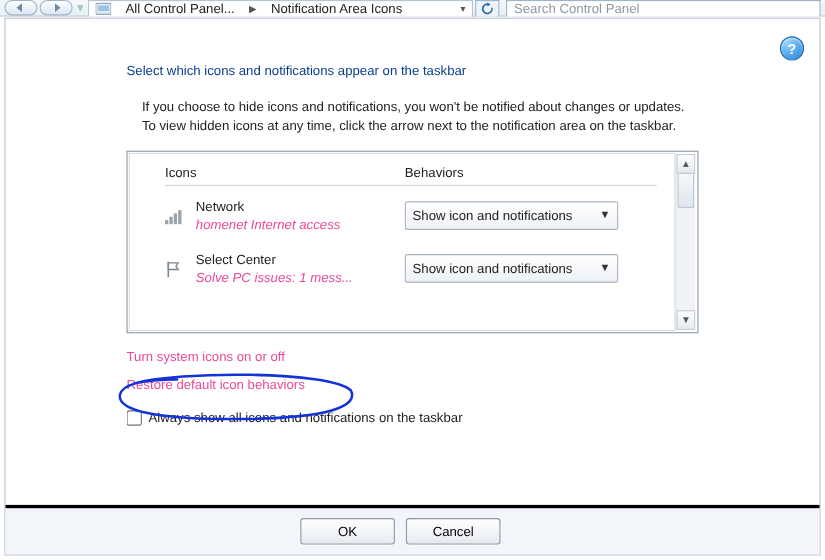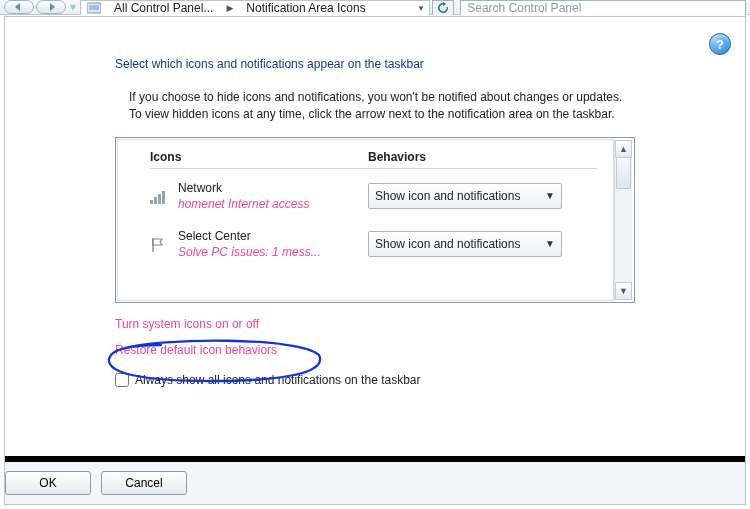--- a/index.html
+++ b/index.html
@@ -14,39 +14,39 @@
   .nav .search{flex:1;height:14px;margin-left:4px;border:1px solid #9fb4c9;border-bottom:none;background:#fff;padding:0 6px;color:#8d99a6;white-space:nowrap;overflow:hidden}
   
   .panel{position:absolute;left:4px;right:4px;top:16px;bottom:4px;border:1px solid #b9c4cf;background:#fff}
   .help{position:absolute;top:16px;right:14px;width:20px;height:20px;border-radius:50%;background:radial-gradient(circle at 30% 30%,#8fd0ff,#1f7fd6);color:#fff;font-weight:bold;font-size:13px;display:flex;align-items:center;justify-content:center;border:1px solid #1567b0;box-shadow:inset 0 2px 3px rgba(255,255,255,.6)}
   .content{position:absolute;left:110px;right:110px;top:40px}
   h1{color:#0a3d91;font-size:12px;font-weight:normal;margin:0 0 18px 0}
   p.desc{margin:0 0 14px 14px;line-height:1.4;color:#222}
   .listwrap{border:1px solid #8f9aa5;height:164px;position:relative;background:#fff}
   .listinner{position:absolute;inset:1px 20px 1px 1px;border:1px solid #d7dde4;padding:10px 16px 0 32px;overflow:hidden}
   .cols{display:flex;border-bottom:1px solid #d0d6de;padding-bottom:4px;margin-bottom:12px}
-  .cols .c1{width:218px;font-weight:bold}
-  .cols .c2{font-weight:bold}
+  .cols .c1{width:218px;font-weight:normal}
+  .cols .c2{font-weight:normal}
   .row{display:flex;align-items:center;margin-bottom:18px}
   .row .ic{width:28px;display:flex;justify-content:flex-start;padding-top:2px;color:#6a7480}
   .row .txt{width:190px}
   .row .txt .t1{color:#222}
   .row .txt .t2{color:#ec4899;font-style:italic;margin-top:2px}
   .row .sel{width:194px}
   .combo{height:24px;border:1px solid #a8b2bd;border-radius:2px;background:linear-gradient(#fff,#eef1f5);display:flex;align-items:center;justify-content:space-between;padding:0 6px;font-size:12px;color:#222}
   .combo .arr{font-size:10px;color:#333}
   .vscroll{position:absolute;top:2px;right:2px;bottom:2px;width:17px;background:#f0f2f5;border-left:1px solid #dfe4ea}
   .vscroll .sbtn{height:16px;background:linear-gradient(#fdfefe,#e5e9ef);border:1px solid #c5ccd5;margin:0;display:flex;align-items:center;justify-content:center;font-size:9px;color:#556}
   .vscroll .thumb{position:absolute;top:17px;left:1px;right:1px;height:30px;background:linear-gradient(#f6f8fb,#dfe5ec);border:1px solid #c0c8d2;border-radius:1px}
   .links{margin-top:14px}
   .links a{color:#ec4899;text-decoration:none;display:inline-block;margin-bottom:12px;cursor:pointer}
   .chkrow{display:flex;align-items:center;gap:6px;margin-top:4px}
   .chkrow input{width:14px;height:14px;margin:0}
   
-  .footer{position:absolute;left:0;right:0;bottom:0;height:42px;border-top:6px solid #000000;background:#f2f5f9;display:flex;align-items:center;justify-content:flex-start;gap:10px;padding-right:22px}
+  .footer{position:absolute;left:0;right:0;bottom:0;height:42px;border-top:3px solid #000000;background:#f2f5f9;display:flex;align-items:center;justify-content:center;gap:10px;padding-right:22px}
   .footer button{width:86px;height:24px;border:1px solid #8f99a5;border-radius:3px;background:linear-gradient(#fefefe,#e6eaef);font-family:inherit;font-size:12px}
   
   .circle{position:absolute;pointer-events:none}
 </style>
 </head>
 <body>
 
 <div class="nav">
   <div class="navbtn">
     <svg width="10" height="8" viewBox="0 0 10 8">

